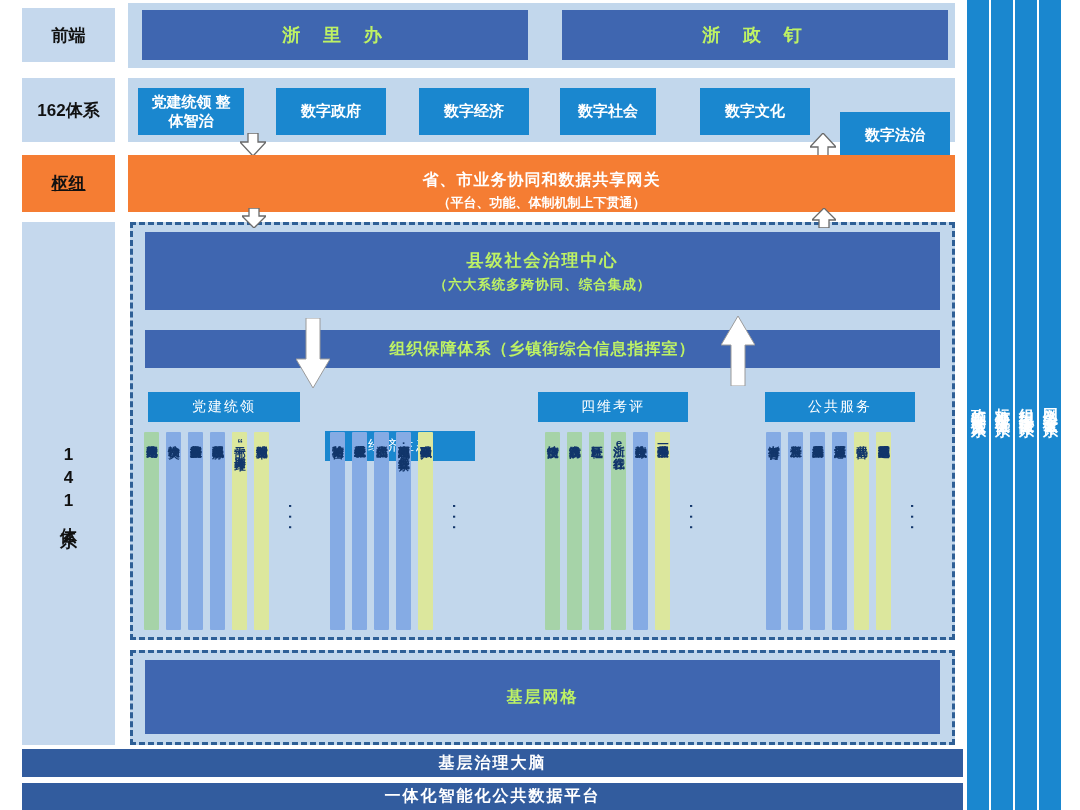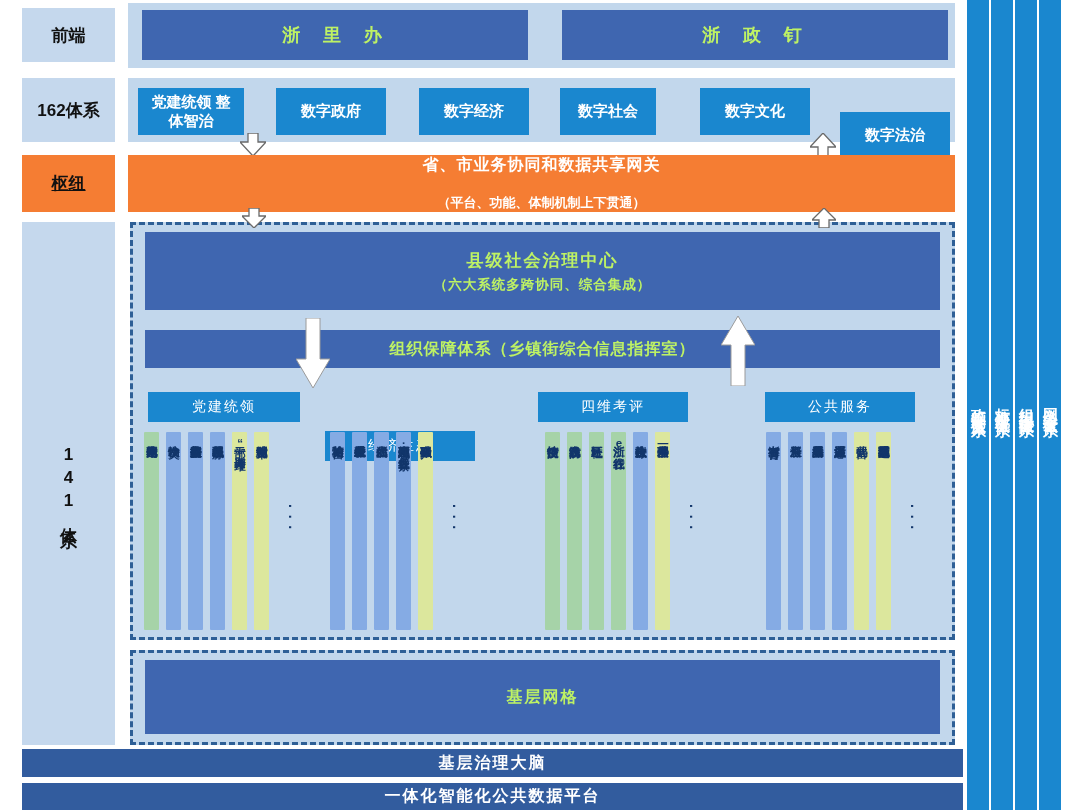--- a/index.html
+++ b/index.html
@@ -17,21 +17,21 @@
 
   
   .panel{left:128px;width:827px;background:#c2d7ec;}
 
   .darkbox{background:#3f66b0;color:#bef264;font-weight:bold;
     display:flex;flex-direction:column;align-items:center;justify-content:center;text-align:center;font-family:Liberation Mono, monospace;}
   .bluebtn{background:#1a87cf;color:#fff;font-weight:bold;
     display:flex;align-items:center;justify-content:center;text-align:center;font-size:15px;line-height:1.25;}
 
   .hubbar{left:128px;width:827px;background:#f57d33;color:#fff;text-align:center;
-    display:flex;flex-direction:column;align-items:center;justify-content:space-between;}
+    display:flex;flex-direction:column;align-items:center;justify-content:flex-end;}
   .hub-title{font-size:16px;font-weight:bold;letter-spacing:1px;}
   .hub-sub{font-size:13px;font-weight:bold;margin-top:3px;}
 
   .dashedbox{left:130px;width:825px;background:#c2d7ec;border:3px dashed #2e5f96;}
 
   .center-title{font-size:17px;letter-spacing:2px;}
   .center-sub{font-size:13.5px;margin-top:4px;letter-spacing:1px;}
   .platform-title{font-size:16px;letter-spacing:1px;}
 
   .cat-header{background:#1a87cf;color:#fff;font-weight:normal;font-size:14px;

